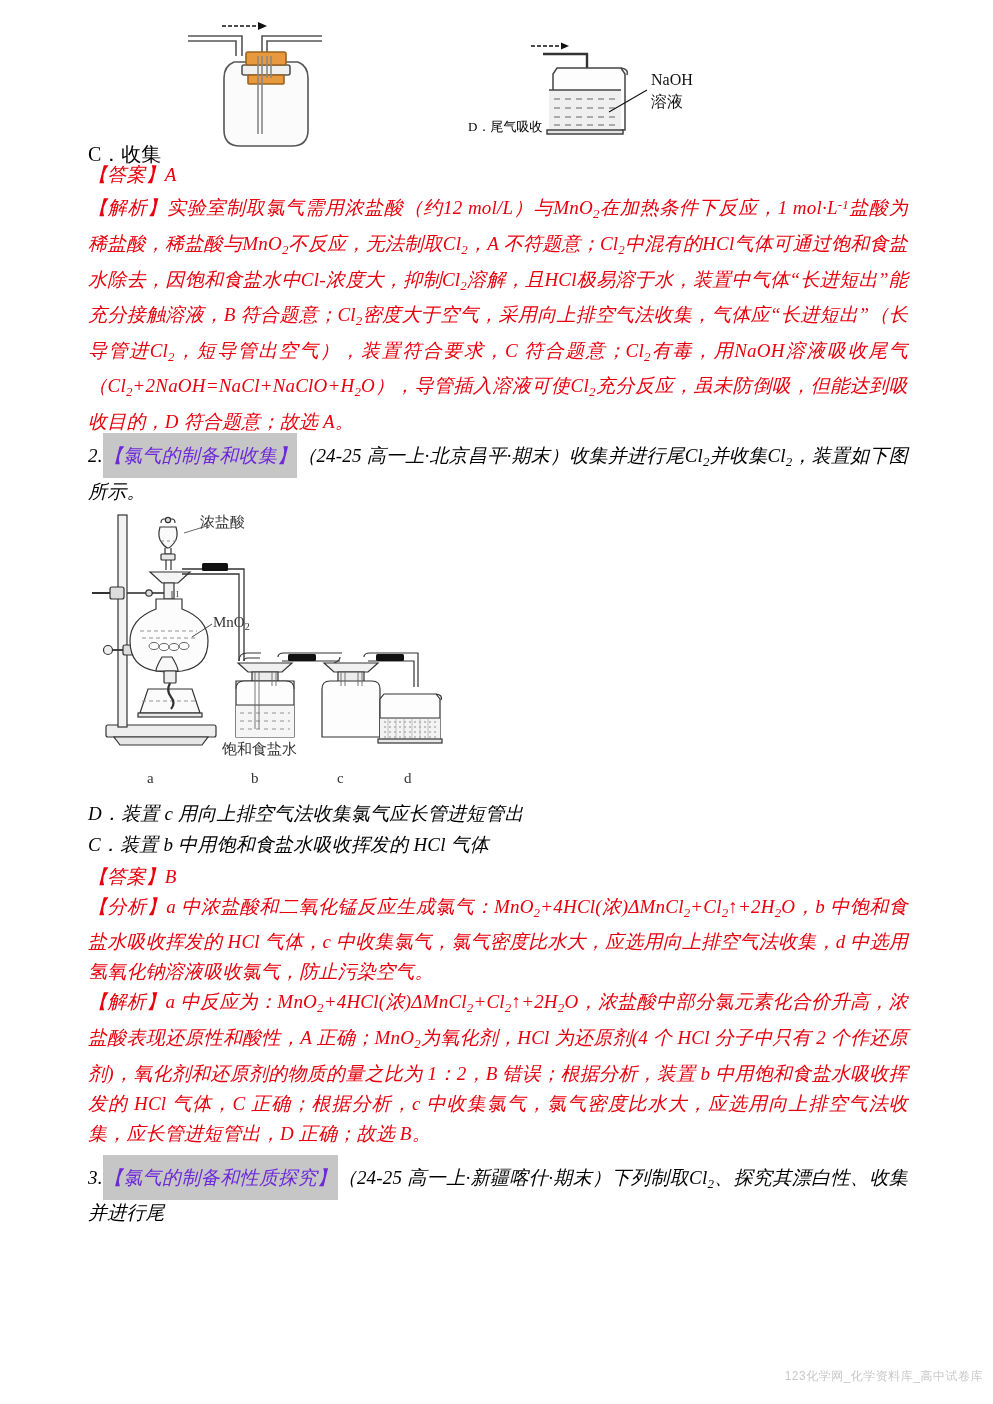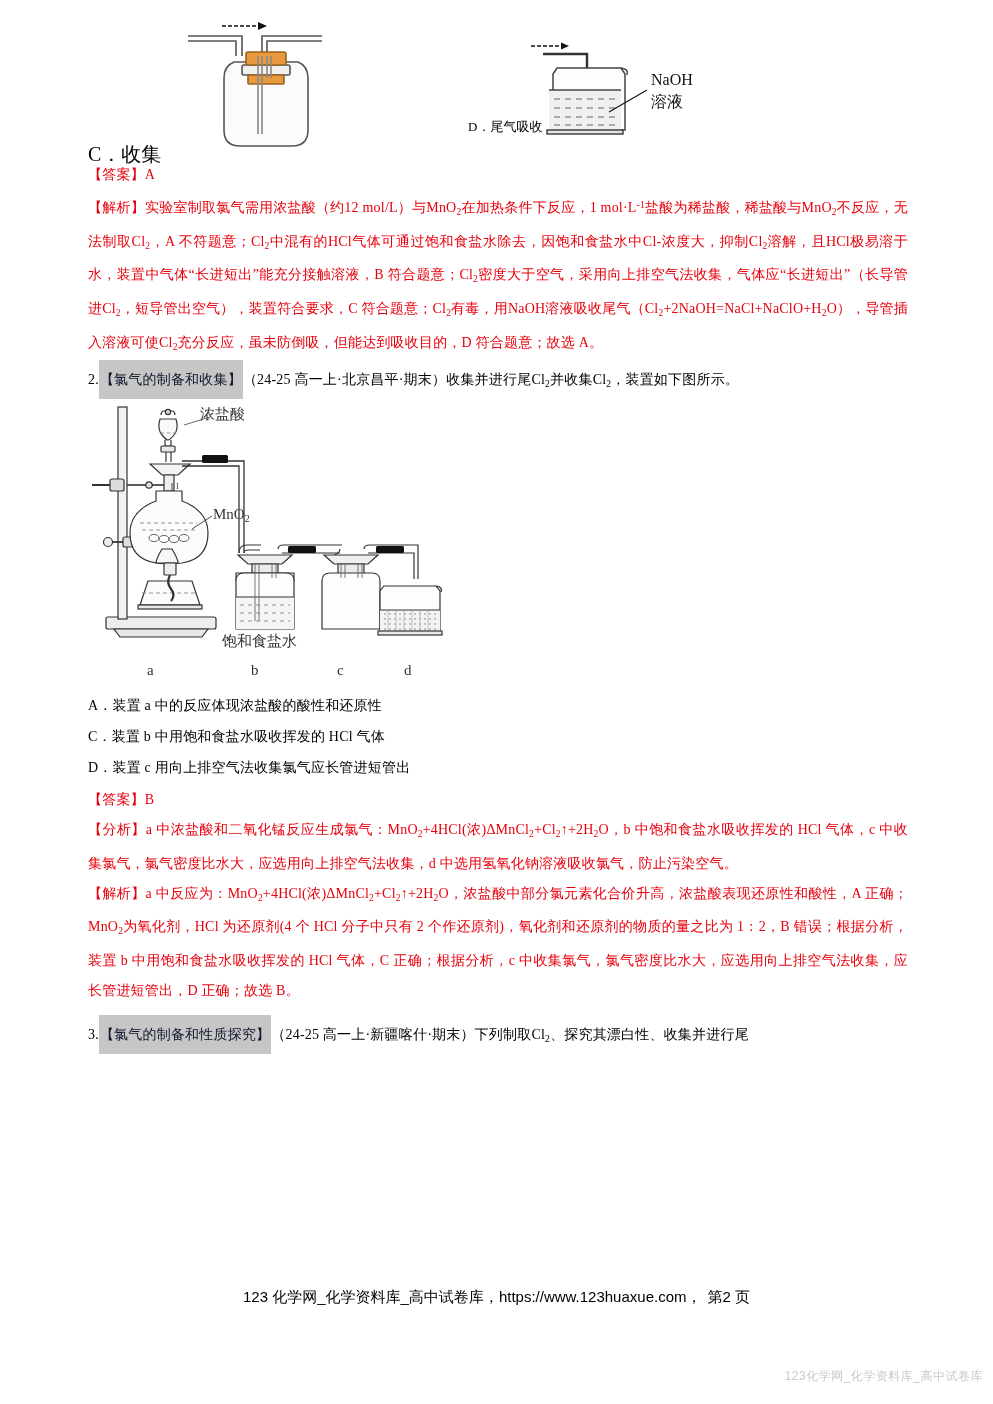--- a/index.html
+++ b/index.html
@@ -21,33 +21,34 @@
   }
   .content {
     position: absolute;
     left: 88px;
     top: 0;
     width: 820px;
   }
 
   
   .blk {
-    font-size: 14px;
+    font-size: 19px;
     line-height: 30px;
     letter-spacing: 0.2px;
     text-align: justify;
+    font-style: italic;
   }
   .red { color: #e8000d; }
   .black { color: #000; }
   sub { font-size: 0.68em; vertical-align: -0.28em; }
   sup { font-size: 0.68em; vertical-align: 0.42em; }
 
   .tag {
     background: #c6c6c6;
-    color: #0f172a;
+    color: #6d28d9;
     padding: 12px 1px;
     font-weight: 400;
   }
 
   .dotted {
     position: relative;
   }
   .dotted::after {
     content: "";
     position: absolute;
@@ -321,47 +322,41 @@
       <text x="130" y="243" font-family="Liberation Serif, serif" font-size="15" fill="#333">饱和食盐水</text>
       <text x="55" y="272" font-family="Liberation Serif, serif" font-size="15" fill="#333">a</text>
       <text x="159" y="272" font-family="Liberation Serif, serif" font-size="15" fill="#333">b</text>
       <text x="245" y="272" font-family="Liberation Serif, serif" font-size="15" fill="#333">c</text>
       <text x="312" y="272" font-family="Liberation Serif, serif" font-size="15" fill="#333">d</text>
     </svg>
   </div>
 
   <div class="q-opts">
     <div class="blk black">
-      <span>A．</span><span>装置 a 中的反应体现浓盐酸的酸性和还原性</span>
+      <span>D．</span><span>装置 c 用向上排空气法收集氯气应长管进短管出</span>
     </div>
     <div class="blk black">
       <span>C．</span><span>装置 b 中用饱和食盐水吸收挥发的 HCl 气体</span>
     </div>
-    <div class="blk black">
-      <span>D．</span><span>装置 c 用向上排空气法收集氯气应长管进短管出</span>
-    </div>
   </div>
 
   <div class="blk red" style="margin-top:2px;">
     <span>【答案】</span><span>B</span>
   </div>
 
   <div class="blk red">
     <span>【分析】</span><span>a 中浓盐酸和二氧化锰反应生成氯气：</span><span>MnO</span><sub>2</sub><span>+4HCl(浓)</span><span style="position:relative;">Δ</span><span>MnCl</span><sub>2</sub><span>+Cl</span><sub>2</sub><span>↑+2H</span><sub>2</sub><span>O</span><span>，b 中饱和食盐水吸收</span><span>挥发的 HCl 气体，c 中收集氯气，氯气密度比水大，应选用向上排空气法收集，d 中选用氢氧化钠溶液吸收</span><span>氯气，防止污染空气。</span>
   </div>
 
   <div class="blk red">
     <span>【解析】</span><span>a 中反应为：</span><span>MnO</span><sub>2</sub><span>+4HCl(浓)</span><span>Δ</span><span>MnCl</span><sub>2</sub><span>+Cl</span><sub>2</sub><span>↑+2H</span><sub>2</sub><span>O</span><span>，浓盐酸中部分氯元素化合价升高，浓盐酸表现</span><span>还原性和酸性，A 正确；</span><span>MnO</span><sub>2</sub><span>为氧化剂，HCl 为还原剂(4 个 HCl 分子中只有 2 个作还原剂)，氧化剂和还</span><span>原剂的物质的量之比为 1：2，B 错误；根据分析，装置 b 中用饱和食盐水吸收挥发的 HCl 气体，C 正确；</span><span>根据分析，c 中收集氯气，氯气密度比水大，应选用向上排空气法收集，应长管进短管出，D 正确；故选 B。</span>
   </div>
 
   <div class="blk black" style="margin-top:14px;">
     <span>3.</span><span class="tag">【氯气的制备和性质探究】</span><span>（24-25 高一上·新疆喀什·期末）</span><span>下列制取</span><span>Cl</span><sub>2</sub><span>、探究其漂白性、收集并进行尾</span>
   </div>
 
 </div>
 
-<div class="footer">
-  <span>123 化学网_化学资料库_高中试卷库，</span><span>https://www.123huaxue.com，</span><span class="sp"></span><span>第2 页</span>
+
+<div class="watermark">123化学网_化学资料库_高中试卷库</div>
+
 </div>
 
-<div class="watermark">123化学网_化学资料库_高中试卷库</div>
-
-</div>
-
 </body></html>

